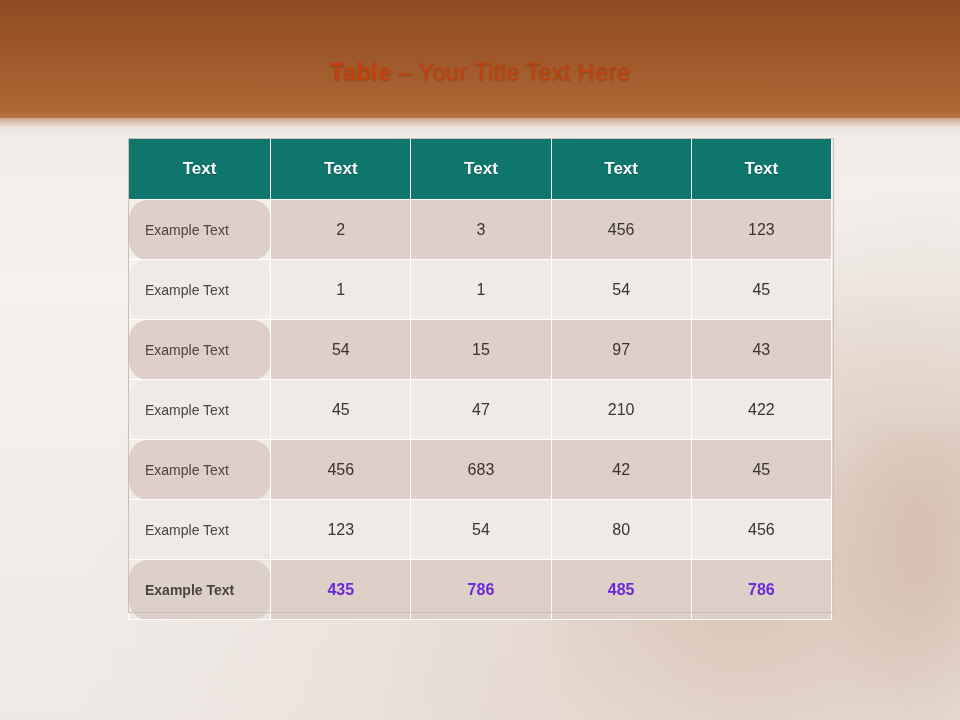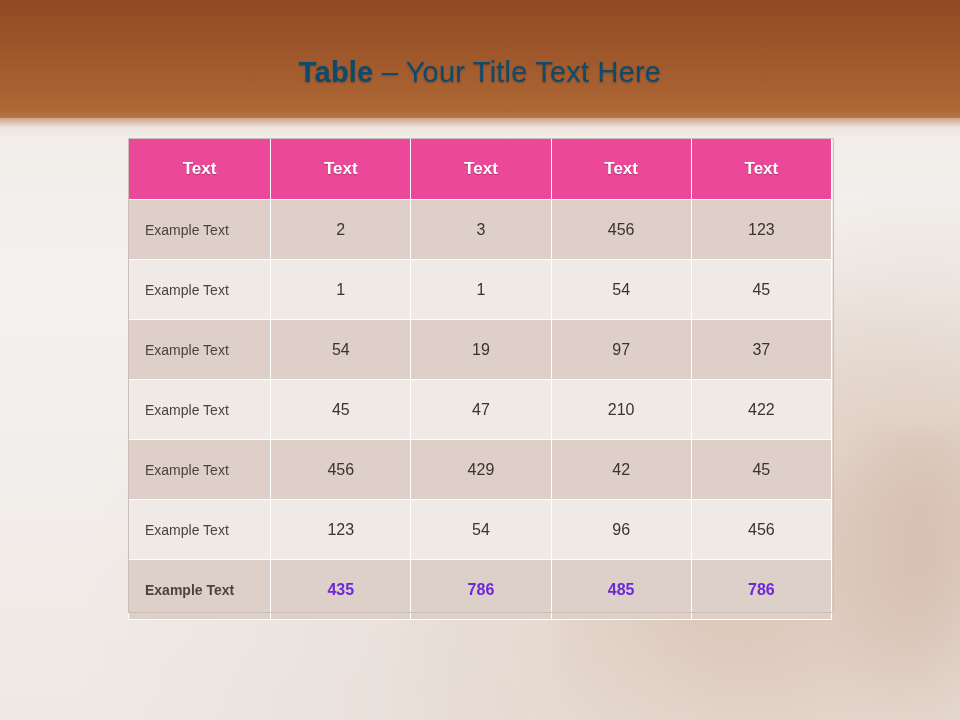--- a/index.html
+++ b/index.html
@@ -62,22 +62,22 @@
     width: 960px;
     height: 26px;
     background: linear-gradient(180deg, rgba(176,106,56,0.85) 0%, rgba(230,214,204,0.35) 60%, rgba(242,236,232,0) 100%);
   }
   .slide-title {
     position: absolute;
     left: 0;
     top: 52px;
     width: 960px;
     text-align: center;
-    color: #0c4a6e;
-    font-size: 29px;
+    color: #c2410c;
+    font-size: 24px;
     line-height: 40px;
     letter-spacing: 0.2px;
     text-shadow: 0 1px 2px rgba(0,0,0,0.25);
     white-space: nowrap;
   }
   .slide-title .t-bold {
     font-weight: bold;
   }
   .slide-title .t-light {
     font-weight: normal;
@@ -95,35 +95,36 @@
   table.data-table td {
     height: 59px;
     padding: 0 16px;
     text-align: center;
     vertical-align: middle;
     font-size: 16px;
     color: #3a3330;
     border: 1px solid #ffffff;
   }
   table.data-table th {
-    background: #ec4899;
+    background: #0f766e;
     color: #ffffff;
     font-size: 17px;
     font-weight: bold;
     text-shadow: 0 1px 1px rgba(0,0,0,0.28);
     height: 60px;
     border-color: #ffffff;
   }
   table.data-table col.c-label { width: 142px; }
   table.data-table col.c-val   { width: 140px; }
 
   table.data-table td.label-cell {
     text-align: left;
     font-size: 14px;
     color: #4a4340;
+    border-radius: 19px;
   }
   tr.row-shade td {
     background: #ded0c9;
   }
   tr.row-plain td {
     background: #f0eae7;
   }
   tr.row-total td {
     background: #ddd0c9;
     font-weight: bold;
@@ -186,43 +187,43 @@
       <tr class="row-plain">
         <td class="label-cell">Example Text</td>
         <td>1</td>
         <td>1</td>
         <td>54</td>
         <td>45</td>
       </tr>
       <tr class="row-shade">
         <td class="label-cell">Example Text</td>
         <td>54</td>
-        <td>19</td>
+        <td>15</td>
         <td>97</td>
-        <td>37</td>
+        <td>43</td>
       </tr>
       <tr class="row-plain">
         <td class="label-cell">Example Text</td>
         <td>45</td>
         <td>47</td>
         <td>210</td>
         <td>422</td>
       </tr>
       <tr class="row-shade">
         <td class="label-cell">Example Text</td>
         <td>456</td>
-        <td>429</td>
+        <td>683</td>
         <td>42</td>
         <td>45</td>
       </tr>
       <tr class="row-plain">
         <td class="label-cell">Example Text</td>
         <td>123</td>
         <td>54</td>
-        <td>96</td>
+        <td>80</td>
         <td>456</td>
       </tr>
       <tr class="row-total">
         <td class="label-cell">Example Text</td>
         <td>435</td>
         <td>786</td>
         <td>485</td>
         <td>786</td>
       </tr>
     </tbody>

